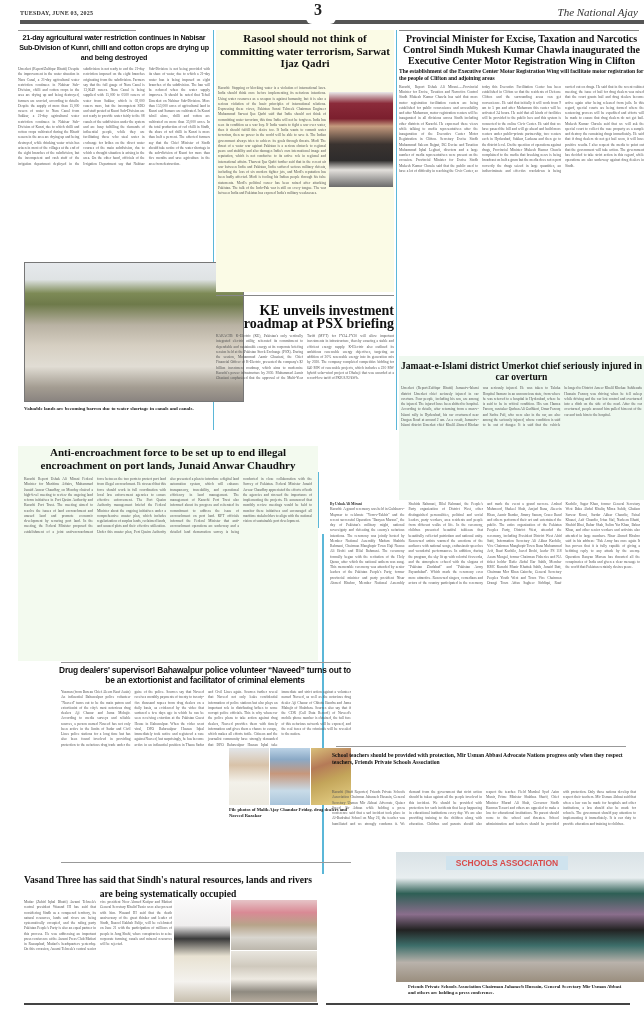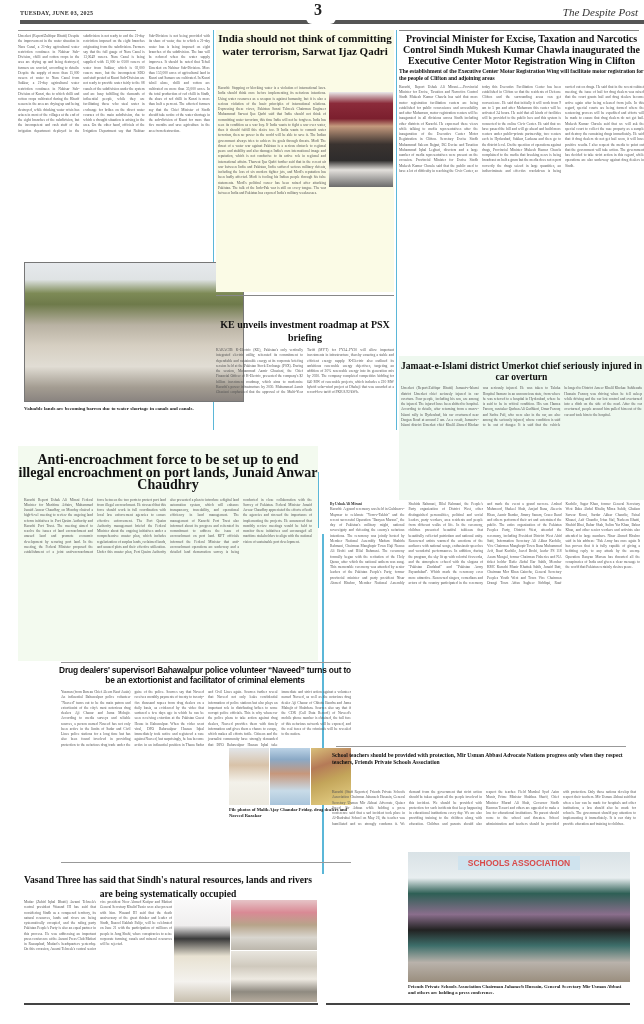--- a/index.html
+++ b/index.html
@@ -31,68 +31,69 @@
   .tint-yellow { background: #fbfbe6; }
   .tint-green { background: #eef8ef; }
   .tint-lgreen { background: #f3faef; }
 </style>
 </head>
 <body>
 
 <div class="masthead">
   <div class="date">TUESDAY, JUNE 03, 2025</div>
   <div class="pageno">3</div>
-  <div class="brand">The Despite Post</div>
+  <div class="brand">The National Ajay</div>
   <div class="rule"></div>
   <div class="notch"></div>
 </div>
 
 <div class="vrule" style="left:213px; top:30px; height:400px;"></div>
 <div class="vrule" style="left:396px; top:30px; height:400px;"></div>
 <div class="vrule" style="left:318px; top:472px; height:56px;"></div>
 <div class="vrule" style="left:322px; top:534px; height:340px; width:2px;"></div>
 
 <div class="block" style="left:18px; top:30px; width:192px; height:420px;">
   <div class="hrule" style="left:0; top:0; width:118px; background:#999;"></div>
+  <div class="hl cond" style="font-size:7.2px; font-weight:bold; margin-top:3px; line-height:10px;">21-day agricultural water restriction continues in Nabisar Sub-Division of Kunri, chilli and cotton crops are drying up and being destroyed</div>
   <div class="body" style="column-count:3; height:148px; margin-top:4px;">Umerkot (Report/Zulfiqar Bhatti) Despite the improvement in the water situation in Nara Canal, a 21-day agricultural water restriction continues in Nabisar Sub-Division, chilli and cotton crops in the area are drying up and being destroyed, farmers are worried, according to details: Despite the supply of more than 15,000 cusecs of water to Nara Canal from Sukkur, a 21-day agricultural water restriction continues in Nabisar Sub-Division of Kunri, due to which chilli and cotton crops cultivated during the Kharif season in the area are drying up and being destroyed, while drinking water crisis has arisen in most of the villages at the end of the eight branches of the subdivision, but the incompetent and rash staff of the irrigation department deployed in the subdivision is not ready to end the 21-day restriction imposed on the eight branches originating from the subdivision. Farmers say that the full gauge of Nara Canal is 13,0649 cusecs. Nara Canal is being supplied with 15,000 to 0500 cusecs of water from Sukkur, which is 02,000 cusecs more, but the incompetent SDO and staff posted at Kunri Sub-Division are not ready to provide water fairly to the 08 canals of the subdivision under the system and are busy fulfilling the demands of influential people, while they are facilitating those who steal water in exchange for bribes on the direct water courses of the main subdivision, due to which a drought situation is arising in the area. On the other hand, officials of the Irrigation Department say that Nabisar Sub-Division is not being provided with its share of water, due to which a 21-day water ban is being imposed on eight branches of the subdivision. The ban will be reduced when the water supply improves. It should be noted that Tehsil Umerkot on Nabisar Sub-Division. More than 153,000 acres of agricultural land in Kunri and Samaro are cultivated. In Kunri tehsil alone, chilli and cotton are cultivated on more than 35,000 acres. In the total production of red chilli in Sindh, the share of red chilli in Kunri is more than half a percent. The affected farmers say that the Chief Minister of Sindh should take notice of the water shortage in the sub-division of Kunri for more than five months and save agriculture in the area from destruction.</div>
 </div>
 <div class="photo" style="left:24px; top:262px; width:220px; height:140px; background:linear-gradient(180deg,#e6e9ec 0%,#dfe3e4 12%,#7d8a56 22%,#6e7a4a 30%,#b9b2a3 45%,#d6cfc2 60%,#e1ddd4 75%,#a49d92 90%,#8a8480 100%); border:1px solid #777;"></div>
 <div class="block" style="left:24px; top:406px; width:222px; height:24px;">
   <div class="caption">Valuable lands are becoming barren due to water shortage in canals and canals.</div>
 </div>
 
 <div class="block tint-yellow" style="left:216px; top:30px; width:178px; height:262px;">
-  <div class="hl" style="font-size:11px; padding-top:2px; line-height:12.6px;">India should not think of committing water terrorism, Sarwat Ijaz Qadri</div>
+  <div class="hl" style="font-size:11px; padding-top:2px; line-height:12.6px;">Rasool should not think of committing water terrorism, Sarwat Ijaz Qadri</div>
   <div style="position:absolute; left:113px; top:62px; width:64px; height:95px; background:linear-gradient(180deg,#eaeaea 0%,#8b2b3a 12%,#7b1f2e 28%,#c59a7e 36%,#3a3330 55%,#2e2c2c 72%,#e3e0dc 82%,#6b6b6b 100%);"></div>
   <div class="body" style="position:absolute; left:2px; top:56px; width:108px; height:100px;">
     <span>Karachi: Stopping or blocking water is a violation of international laws. India should think once before implementing its nefarious intentions. Using water resources as a weapon is against humanity, but it is also a serious violation of the basic principles of international relations. Expressing these views, Pakistan Sunni Tehreek Chairman Engineer Muhammad Sarwat Ijaz Qadri said that India should not think of committing water terrorism, this time India will not be forgiven. India has seen its condition as a war boy. If India wants to fight a war over water, then it should fulfill this desire too. If India wants to commit water terrorism, then no power in the world will be able to save it. The Indian government always tries to achieve its goals through threats. Modi The threat of a water war against Pakistan is a serious obstacle to regional peace and stability and also damages India's own international image and reputation, which is not conducive to its active role in regional and international affairs. Tharwat Ijaz Qadri further said that in the recent air war between India and Pakistan, India suffered serious military defeats, including the loss of six modern fighter jets, and Modi's reputation has been badly affected. Modi is fooling his Indian people through his false statements. Modi's political career has been ruined after attacking Pakistan. The talk of the Indo-Pak war is still on every tongue. The war between India and Pakistan has exposed India's military weaknesses.</span>
   </div>
   <div class="body" style="position:absolute; left:2px; top:160px; width:174px; height:100px; column-count:2;"></div>
 </div>
 
 <div class="block" style="left:216px; top:295px; width:178px; height:175px;">
   <div class="hrule" style="left:0; top:0; width:178px;"></div>
-  <div class="hl" style="font-size:10px; margin-top:24px; line-height:12.5px;">KE unveils investment roadmap at PSX briefing</div>
+  <div class="hl" style="font-size:14px; margin-top:10px; line-height:12.5px;text-align:right;">KE unveils investment roadmap at PSX briefing</div>
   <div class="body" style="column-count:2; height:140px; margin-top:4px;">KARACHI: K-Electric (KE), Pakistan's only vertically integrated electric utility, reiterated its commitment to dependable and sustainable energy at its corporate briefing session held at the Pakistan Stock Exchange (PSX). During the session, Muhammad Aamir Ghaziani, the Chief Financial Officer of K-Electric, presented the company's $2 billion investment roadmap, which aims to modernise Karachi's power infrastructure by 2030. Muhammad Aamir Ghaziani emphasized that the approval of the Multi-Year Tariff (MYT) for FY24–FY30 will allow important investments in infrastructure, thereby ensuring a stable and efficient energy supply. K-Electric also outlined its ambitious renewable energy objectives, targeting an addition of 30% renewable energy into its generation mix by 2030. The company completed competitive bidding for 640 MW of renewable projects, which includes a 220 MW hybrid solar-wind project at Dhabeji that was awarded at a record-low tariff of PKR 8.92/kWh.</div>
 </div>
 
 <div class="block" style="left:399px; top:30px; width:245px; height:330px;">
   <div class="hrule" style="left:0; top:0; width:240px;"></div>
   <div class="hl" style="font-size:10px; margin-top:3px; line-height:11px;">Provincial Minister for Excise, Taxation and Narcotics Control Sindh Mukesh Kumar Chawla inaugurated the Executive Center Motor Registration Wing in Clifton</div>
   <div class="sub" style="font-size:5.5px; margin-top:2px;">The establishment of the Executive Center Motor Registration Wing will facilitate motor registration for the people of Clifton and adjoining areas</div>
   <div class="body" style="column-count:3; height:245px; margin-top:3px;">Karachi, Report Ushak Ali Mirani......Provincial Minister for Excise, Taxation and Narcotics Control Sindh Mukesh Kumar Chawla has said that more motor registration facilitation centers are being established for public convenience and accessibility and after Muharram, motor registration centers will be inaugurated in all divisions across Sindh including other districts of Karachi. He expressed these views while talking to media representatives after the inauguration of the Executive Center Motor Registration in Clifton. Secretary Excise Sindh Muhammad Saleem Rajput, DG Excise and Taxation Muhammad Iqbal Leghari, directors and a large number of media representatives were present on the occasion. Provincial Minister for Excise Sindh Mukesh Kumar Chawla said that the public used to have a lot of difficulty in reaching the Civic Center, so today this Executive Facilitation Center has been established in Clifton so that the residents of Defense Clifton and the surrounding areas can get convenience. He said that initially it will work from 9 am to 5 pm and after Muharram this center will be activated 24 hours. He said that all kinds of facilities will be provided to the public here and this system is connected to the online Civic Center. He said that we have passed the bill and will go ahead and build more centers under public-private partnership, two centers each in Hyderabad, Sukkur, Larkana and then go to the district level. On the question of operations against drugs, Provincial Minister Mukesh Kumar Chawla complained to the media that breaking news is being broadcast on half a gram but the media does not report correctly the drugs seized in large quantities, an indiscriminate and effective crackdown is being carried out on drugs. He said that in the recent cabinet meeting, the issue of bail for drug dealers was raised that the court grants bail and drug dealers become active again after being released from jails. In this regard, special courts are being formed where the sentencing process will be expedited and efforts will be made to ensure that drug dealers do not get bail. Mukesh Kumar Chawla said that we will ask the special court to collect the case property as a sample and destroy the remaining drugs immediately. He said that if drug dealers do not get bail soon, it will have positive results. I also request the media to point out that the government will take action. The government has decided to take strict action in this regard, while operations are also underway against drug dealers in Sindh.</div>
 </div>
 
 <div class="block tint-green" style="left:399px; top:356px; width:245px; height:144px;">
   <div class="hl" style="font-size:9.6px; margin-top:4px; line-height:11.2px;">Jamaat-e-Islami district Umerkot chief seriously injured in car overturn</div>
   <div class="body" style="column-count:3; height:94px; margin-top:4px; padding:0 2px;">Umerkot (Report:Zulfiqar Bhatti) Jamaat-e-Islami district Umerkot chief seriously injured in car overturn. Four people, including his son, are among the injured. The injured have been shifted to hospital. According to details, after returning from a man-e-Islami rally in Hyderabad, his car overturned near Dargan Road at around 2 am. As a result, Jamaat-e-Islami district Umerkot chief Khalil Ahmed Khokar was seriously injured. He was taken to Taluka Hospital Samaro in an unconscious state, from where he was referred to a hospital in Hyderabad, where he is said to be in critical condition. His son Hamza Farooq, caretaker Qurban Ali Gadhkori, Omar Farooq and Sachu Puli, who were also in the car, are also among the seriously injured, whose condition is said to be out of danger. It is said that the vehicle belonged to District Ameer Khalil Khokar. Sahibzada Hussain Farooq was driving when he fell asleep while driving and the car lost control and overturned into a ditch on the side of the road. After the car overturned, people around him pulled him out of the car and took him to the hospital.</div>
 </div>
 
 <div class="block tint-lgreen" style="left:18px; top:446px; width:300px; height:215px;">
-  <div class="hl" style="font-size:14px; padding-top:8px; line-height:12.5px;">Anti-encroachment force to be set up to end illegal encroachment on port lands, Junaid Anwar Chaudhry</div>
+  <div class="hl" style="font-size:11px; padding-top:0; line-height:12.5px;">Anti-encroachment force to be set up to end illegal encroachment on port lands, Junaid Anwar Chaudhry</div>
   <div class="body" style="column-count:4; height:148px; margin-top:6px; padding:0 6px;">Karachi Report Ushak Ali Mirani Federal Minister for Maritime Affairs, Muhammad Junaid Anwar Chaudhry, on Monday chaired a high-level meeting to review the ongoing land reform initiatives in Port Qasim Authority and Karachi Port Trust. The meeting aimed to resolve the issues of land encroachment and unused land and promote economic development by securing port land. In the meeting, the Federal Minister proposed the establishment of a joint anti-encroachment force between the two ports to protect port land from illegal encroachment. He stressed that this force should work in full coordination with local law enforcement agencies to ensure effective enforcement. The Port Qasim Authority management briefed the Federal Minister about the ongoing initiatives under a comprehensive master plan, which includes regularization of surplus lands, reclaimed lands, and unused plots and their effective utilization. Under this master plan, Port Qasim Authority also presented a plan to introduce a digital land automation system, which will enhance transparency, traceability, and operational efficiency in land management. The management of Karachi Port Trust also informed about its progress and reiterated its commitment to address the issue of encroachment on port land. KPT officials informed the Federal Minister that anti-encroachment operations are underway and a detailed land demarcation survey is being conducted in close collaboration with the Survey of Pakistan. Federal Minister Junaid Anwar Chaudhry appreciated the efforts of both the agencies and stressed the importance of implementing the projects. He announced that monthly review meetings would be held to monitor these initiatives and encouraged all maritime stakeholders to align with the national vision of sustainable port development.</div>
 </div>
 
 <div class="block" style="left:18px; top:662px; width:300px; height:204px;margin-left:37px;">
   <div class="hrule" style="left:6px; top:0; width:290px; background:#999;"></div>
   <div class="hl cond" style="font-size:8.4px; margin-top:3px; line-height:10.4px;">Drug dealers' supervisor! Bahawalpur police volunteer “Naveed” turns out to be an extortionist and facilitator of criminal elements</div>
   <div class="body" style="position:absolute; left:6px; top:28px; width:290px; height:150px; column-count:4;">Yazman (from Bureau Chief Aleem Rauf Asain) An influential Bahawalpur police volunteer "Naveed" turns out to be the main patron and extortionist of the city's most notorious drug dealers Aji Chanar and Juma Mohajir. According to media surveys and reliable sources, a person named Naveed has not only been active in the limits of Sadar and Civil Lines police stations for a long time but has also been found involved in providing protection to the nefarious drug trade under the guise of the police. Sources say that Naveed receives monthly payments of twenty to twenty-five thousand rupees from drug dealers on a daily basis, as evidenced by the video that surfaced a few days ago in which he can be seen receiving extortion at the Pakistan Guest House in Bahawalpur. When the video went viral, DPO Bahawalpur Hassan Iqbal immediately took notice and registered a case against Naveed, but surprisingly, he has become active in an influential position in Thana Sadar and Civil Lines again. Sources further reveal that Naveed not only leaks confidential information of police stations but also plays an important role in distributing bribes to some corrupt police officials. This is why whenever the police plans to take action against drug dealers, Naveed provides them with timely information and gives them a chance to escape, which makes all efforts futile. Citizens and the journalist community have strongly demanded that DPO Bahawalpur Hassan Iqbal take immediate and strict action against a volunteer named Naveed, as well as the notorious drug dealer Aji Chanar of Chhota Bandra and Juma Mahajir of Shahdara. Sources also say that if the CDR (Call Data Record) of Naveed's mobile phone number is obtained, the full face of this nefarious network will be exposed, and the real faces of the criminals will be revealed to the nation.</div>
   <div style="position:absolute; left:174px; top:86px; width:122px; height:57px; background:#fff;">
     <div style="position:absolute; left:0; top:0; width:40px; height:57px; background:linear-gradient(180deg,#e2e6ea 0%,#d8c2a8 30%,#f3f1ea 60%,#ece9df 100%);"></div>
     <div style="position:absolute; left:41px; top:0; width:40px; height:57px; background:linear-gradient(180deg,#bcd3e6 0%,#8ba9c6 20%,#c7977b 45%,#c8dbe8 75%,#aac5db 100%);"></div>
@@ -109,21 +110,21 @@
   </div>
   <div class="hrule" style="left:10px; top:246px; width:290px; background:#999;"></div>
 </div>
 
 <div class="block" style="left:326px; top:750px; width:318px; height:274px;">
   <div class="sub" style="font-size:5.6px; padding:2px 6px 0;">School teachers should be provided with protection, Mir Usman Abbasi Advocate Nations progress only when they respect teachers, Friends Private Schools Association</div>
   <div class="body" style="position:absolute; left:6px; top:40px; width:304px; height:58px; column-count:4;">
     <span>Karachi (Staff Reporter) Friends Private Schools Association Chairman Jahanzeb Hussain, General Secretary Usman Mir Abbasi Advocate, Qaiser Saeed, Sir Adnan while holding a press conference said that a sad incident took place in Al-Badruhai School on May 26, the teacher was humiliated and we strongly condemn it. We demand from the government that strict action should be taken against all the people involved in this incident. We should be provided with protection for such incidents that keep happening in educational institutions every day. We are also providing training to the children along with education. Children and parents should also respect the teacher. Field Marshal Syed Asim Munir, Prime Minister Shahbaz Sharif, Chief Minister Murad Ali Shah, Governor Sindh Kamran Tessori and others are appealed to make a law for educational institutions. No parent should come to the school and threaten. School administration and teachers should be provided with protection. Only those nations develop that respect their teachers. Mir Usman Abbasi said that when a law can be made for hospitals and other institutions, a law should also be made for schools. The government should pay attention to implementing it immediately. It is our duty to provide education and training to children.</span>
   </div>
   <div class="body" style="position:absolute; left:6px; top:98px; width:72px; height:150px;"></div>
-  <div style="position:absolute; left:82px; top:102px; width:222px; height:130px; background:linear-gradient(180deg,#d9e2e6 0%,#e8eef0 20%,#2e5f55 32%,#8a6e8c 48%,#222 60%,#3d6e6a 72%,#b9b2ab 85%,#9a8e7e 100%); overflow:hidden;text-decoration:underline;">
+  <div style="position:absolute; left:70px; top:102px; width:249px; height:130px; background:linear-gradient(180deg,#d9e2e6 0%,#e8eef0 20%,#2e5f55 32%,#8a6e8c 48%,#222 60%,#3d6e6a 72%,#b9b2ab 85%,#9a8e7e 100%); overflow:hidden;text-decoration:underline;">
     <div style="position:absolute; left:50px; top:4px; width:122px; height:14px; background:#cfe3ee; color:#d84a4a; font-family:'Liberation Sans',sans-serif; font-weight:bold; font-size:8.5px; text-align:center; line-height:14px;">SCHOOLS ASSOCIATION</div>
   </div>
   <div class="caption" style="position:absolute; left:82px; top:234px; width:222px; font-size:4.8px;">Friends Private Schools Association Chairman Jahanzeb Hussain, General Secretary Mir Usman Abbasi and others are holding a press conference.</div>
   <div class="hrule thick" style="left:0; top:253px; width:304px;"></div>
 </div>
 
 <div class="block" style="left:18px; top:870px; width:300px; height:154px;">
   <div class="hl" style="font-size:9.6px; margin-top:3px; line-height:14px;">Vasand Three has said that Sindh's natural resources, lands and rivers are being systematically occupied</div>
   <div class="body" style="position:absolute; left:6px; top:30px; width:148px; height:100px; column-count:2;">Matiar (Zahid Iqbal Bhatti) Awami Tehreek's central president Wasand III has said that considering Sindh as a conquered territory, its natural resources, lands and rivers are being systematically occupied, and the ruling party Pakistan People's Party is also an equal partner in this process. He was addressing an important press conference at the Awami Press Club Matiari in Razaqabad, Matiari's headquarters yesterday. On this occasion, Awami Tehreek's central senior vice president Noor Ahmed Katiyar and Matiari General Secretary Khalid Tunio were also present with him. Wasand III said that the death anniversary of the great thinker and leader of Sindh, Rasool Bakhsh Palijo, will be celebrated on June 21 with the participation of millions of people in Jung Shahi, where conspiracies to seize corporate farming, canals and mineral resources will be rejected.</div>
   <div style="position:absolute; left:156px; top:30px; width:56px; height:102px; background:linear-gradient(180deg,#fafafa 0%,#f0eeee 25%,#3a3a3a 38%,#e8e2d2 55%,#f4f2ee 80%,#c7bfae 100%);"></div>

